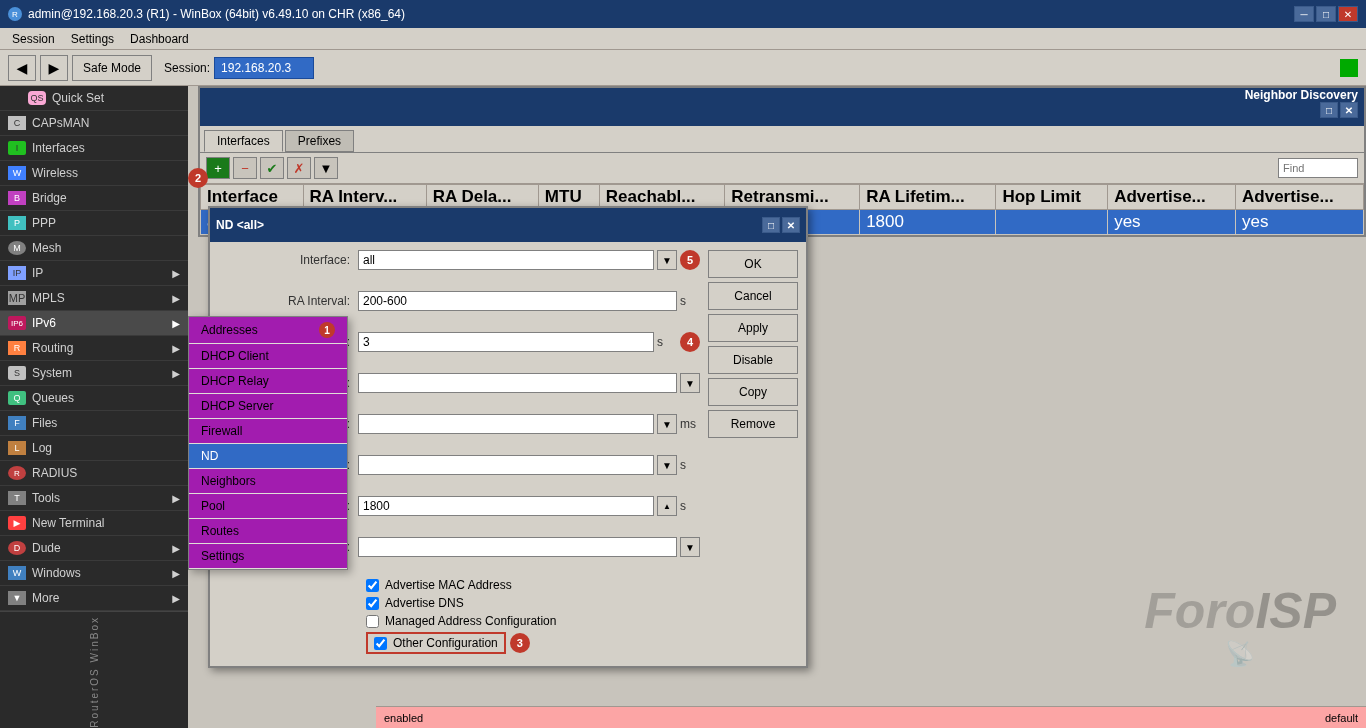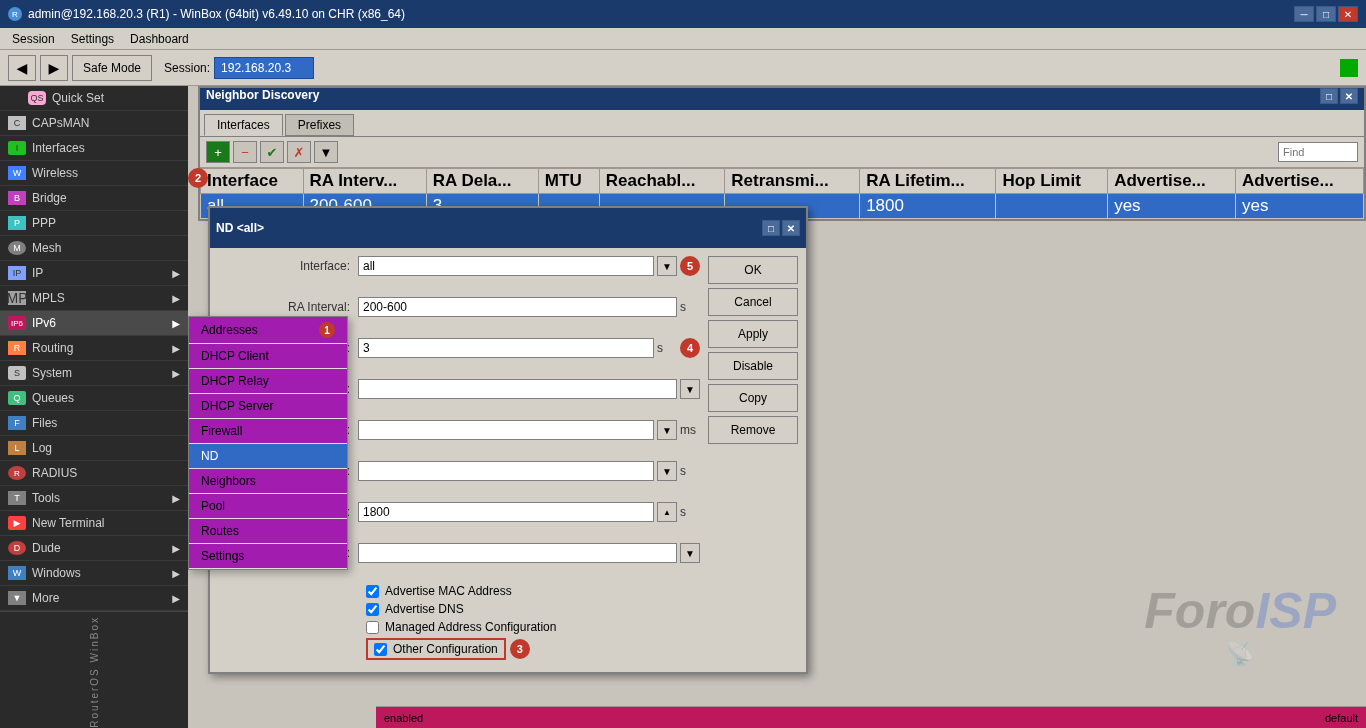--- a/index.html
+++ b/index.html
@@ -56,21 +56,21 @@
     .icon-newterminal { background: #ff4040; border-radius: 2px; }
     .icon-dude { background: #c04040; border-radius: 50%; }
     .icon-windows { background: #4080c0; }
     .icon-more { background: #808080; }
 
     
     .content-area { flex: 1; background: #c8c4bc; position: relative; overflow: hidden; }
 
     
     .nd-window { position: absolute; top: 0; left: 10px; right: 0; background: #d4d0c8; border: 2px solid #808080; }
-    .nd-title-bar { background: #1a3a6b; color: white; height: 22px; display: flex; align-items: flex-start; padding: 0 6px; font-size: 12px; font-weight: bold; }
+    .nd-title-bar { background: #1a3a6b; color: white; height: 38px; display: flex; align-items: flex-end; padding: 0 6px; font-size: 12px; font-weight: bold; flex-direction: column; }
     .nd-title-bar-controls { margin-left: auto; display: flex; gap: 2px; }
     .nd-title-btn { width: 18px; height: 16px; background: #4a6a9a; border: 1px solid #3a5a8a; color: white; font-size: 10px; cursor: pointer; display: flex; align-items: center; justify-content: center; }
     .nd-tabs { display: flex; background: #d4d0c8; border-bottom: 1px solid #808080; padding: 4px 4px 0; }
     .nd-tab { padding: 3px 12px; border: 1px solid #808080; background: #c0bdb5; cursor: pointer; font-size: 12px; margin-right: 2px; }
     .nd-tab.active { background: #d4d0c8; border-bottom: 1px solid #d4d0c8; }
     .nd-toolbar { display: flex; align-items: center; padding: 4px 6px; gap: 3px; background: #d4d0c8; border-bottom: 1px solid #a09890; }
     .nd-toolbar-btn { width: 24px; height: 22px; border: 1px solid #808080; cursor: pointer; display: flex; align-items: center; justify-content: center; font-size: 13px; }
     .nd-toolbar-btn.add { background: #1a7a1a; color: white; }
     .nd-toolbar-btn.remove { background: #c8c4bc; }
     .nd-toolbar-btn.ok { background: #c8c4bc; }
@@ -82,21 +82,21 @@
     .nd-table { width: 100%; border-collapse: collapse; font-size: 17px; background: white; }
     .nd-table th { background: #d4d0c8; border: 1px solid #a09890; padding: 2px 6px; text-align: left; cursor: pointer; white-space: nowrap; }
     .nd-table td { border: 1px solid #c8c4bc; padding: 2px 6px; white-space: nowrap; }
     .nd-table tr.selected td { background: #316ac5; color: white; }
 
     
     .circle-badge { width: 20px; height: 20px; background: #c0392b; color: white; border-radius: 50%; display: flex; align-items: center; justify-content: center; font-size: 11px; font-weight: bold; position: absolute; z-index: 10; }
 
     
     .dialog { position: absolute; top: 120px; left: 20px; width: 600px; background: #d4d0c8; border: 2px solid #808080; box-shadow: 3px 3px 8px rgba(0,0,0,0.4); z-index: 20; }
-    .dialog-title { background: #1a3a6b; color: white; height: 40px; display: flex; align-items: center; padding: 0 6px; font-size: 12px; font-weight: bold; }
+    .dialog-title { background: #1a3a6b; color: white; height: 34px; display: flex; align-items: center; padding: 0 6px; font-size: 12px; font-weight: bold; }
     .dialog-title-controls { margin-left: auto; display: flex; gap: 2px; }
     .dialog-btn-sm { width: 18px; height: 16px; background: #4a6a9a; border: 1px solid #3a5a8a; color: white; font-size: 10px; cursor: pointer; display: flex; align-items: center; justify-content: center; }
 
     .dialog-body { display: flex; padding: 8px; gap: 8px; }
     .dialog-form { flex: 1; }
     .form-row { display: flex; align-items: center; margin-bottom: 21px; }
     .form-label { width: 140px; text-align: right; padding-right: 8px; font-size: 12px; color: #333; }
     .form-input-wrap { display: flex; align-items: center; gap: 3px; flex: 1; }
     .form-input { height: 20px; border: 1px solid #808080; background: white; padding: 0 4px; font-size: 12px; flex: 1; }
     .form-dropdown-btn { width: 20px; height: 20px; background: #d4d0c8; border: 1px solid #808080; cursor: pointer; display: flex; align-items: center; justify-content: center; font-size: 10px; flex-shrink: 0; }
@@ -109,21 +109,21 @@
     
     .dialog-buttons { display: flex; flex-direction: column; gap: 4px; width: 90px; flex-shrink: 0; }
     .dialog-action-btn { height: 28px; background: #d4d0c8; border: 1px solid #808080; cursor: pointer; font-size: 12px; display: flex; align-items: center; justify-content: center; }
 
     
     .submenu { position: absolute; left: 188px; background: #a21caf; border: 1px solid #808080; z-index: 30; min-width: 160px; box-shadow: 3px 3px 8px rgba(0,0,0,0.3); }
     .submenu-item { padding: 5px 12px; cursor: pointer; font-size: 12px; border-bottom: 1px solid #e0ddd8; }
     .submenu-item.active { background: #316ac5; color: white; }
 
     
-    .status-bar { background: #be185d; border-top: 1px solid #a09890; height: 22px; display: flex; align-items: center; padding: 0 8px; font-size: 11px; gap: 16px; position: absolute; bottom: 0; left: 188px; right: 0; }
+    .status-bar { background: #fca5a5; border-top: 1px solid #a09890; height: 22px; display: flex; align-items: center; padding: 0 8px; font-size: 11px; gap: 16px; position: absolute; bottom: 0; left: 188px; right: 0; }
 
     
     .watermark { position: absolute; bottom: 40px; right: 20px; opacity: 0.3; }
 
     
     .badge-2 { top: 195px; left: 395px; }
   </style>
 </head>
 <body>
 
@@ -184,21 +184,21 @@
     <div class="sidebar-item">
       <div class="sidebar-icon icon-mesh" style="font-size:9px;color:white;">M</div>
       <span>Mesh</span>
     </div>
     <div class="sidebar-item">
       <div class="sidebar-icon icon-ip" style="font-size:9px;color:#333;">IP</div>
       <span>IP</span>
       <span class="sidebar-arrow">▶</span>
     </div>
     <div class="sidebar-item">
-      <div class="sidebar-icon icon-mpls" style="font-size:14px;color:#333;">MP</div>
+      <div class="sidebar-icon icon-mpls" style="font-size:11px;color:#333;">MP</div>
       <span>MPLS</span>
       <span class="sidebar-arrow">▶</span>
     </div>
     <div class="sidebar-item highlighted">
       <div class="sidebar-icon icon-ipv6" style="font-size:8px;color:white;">IP6</div>
       <span>IPv6</span>
       <span class="sidebar-arrow">▶</span>
     </div>
     <div class="sidebar-item">
       <div class="sidebar-icon icon-routing" style="font-size:9px;color:white;">R</div>
@@ -442,21 +442,21 @@
           <button class="dialog-action-btn">Apply</button>
           <button class="dialog-action-btn">Disable</button>
           <button class="dialog-action-btn">Copy</button>
           <button class="dialog-action-btn">Remove</button>
         </div>
       </div>
     </div>
 
     <div class="watermark" style="position:absolute;bottom:60px;right:30px;opacity:0.25;">
       <div style="font-size:50px;color:#4a90d9;font-weight:bold;font-style:italic;font-family:Arial;">
-        <span style="color:#333;">Foro</span><span style="color:#1d4ed8;">ISP</span>
+        <span style="color:#333;">Foro</span><span style="color:#000000;">ISP</span>
       </div>
 
       <div style="text-align:center;font-size:24px;color:#4a90d9;">📡</div>
     </div>
 
     <div class="status-bar">
       <span>enabled</span>
       <span style="margin-left:auto;">default</span>
     </div>
 

